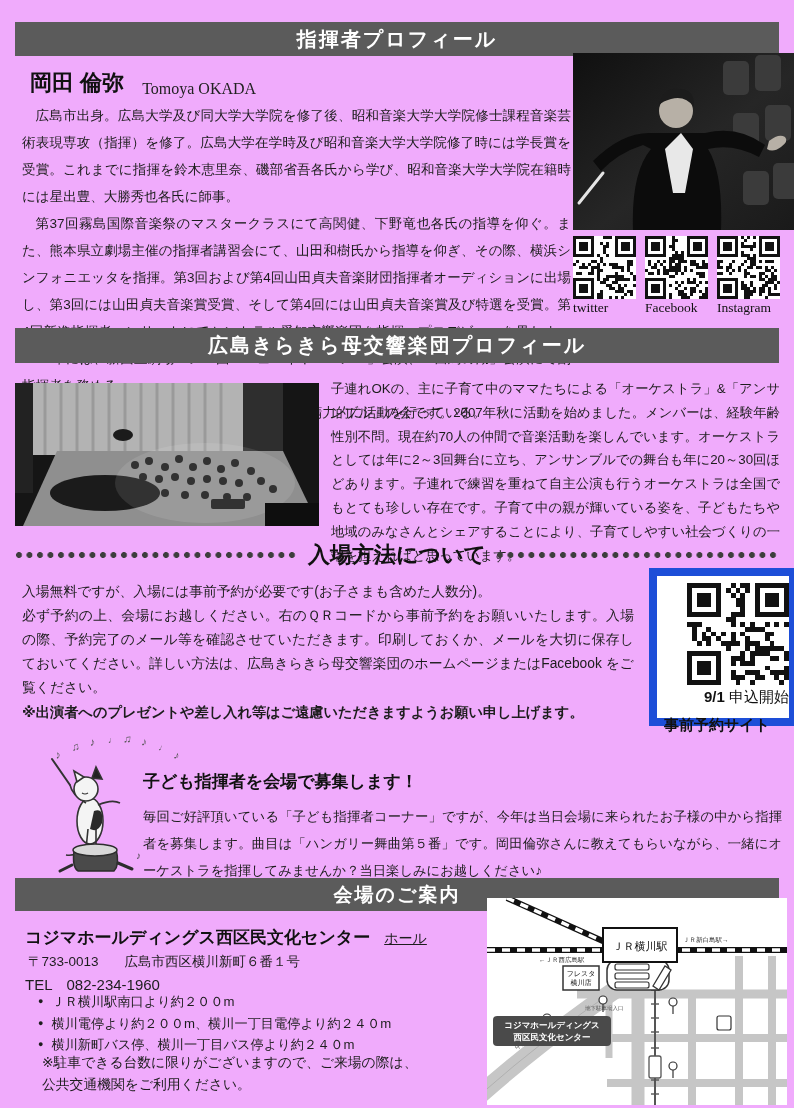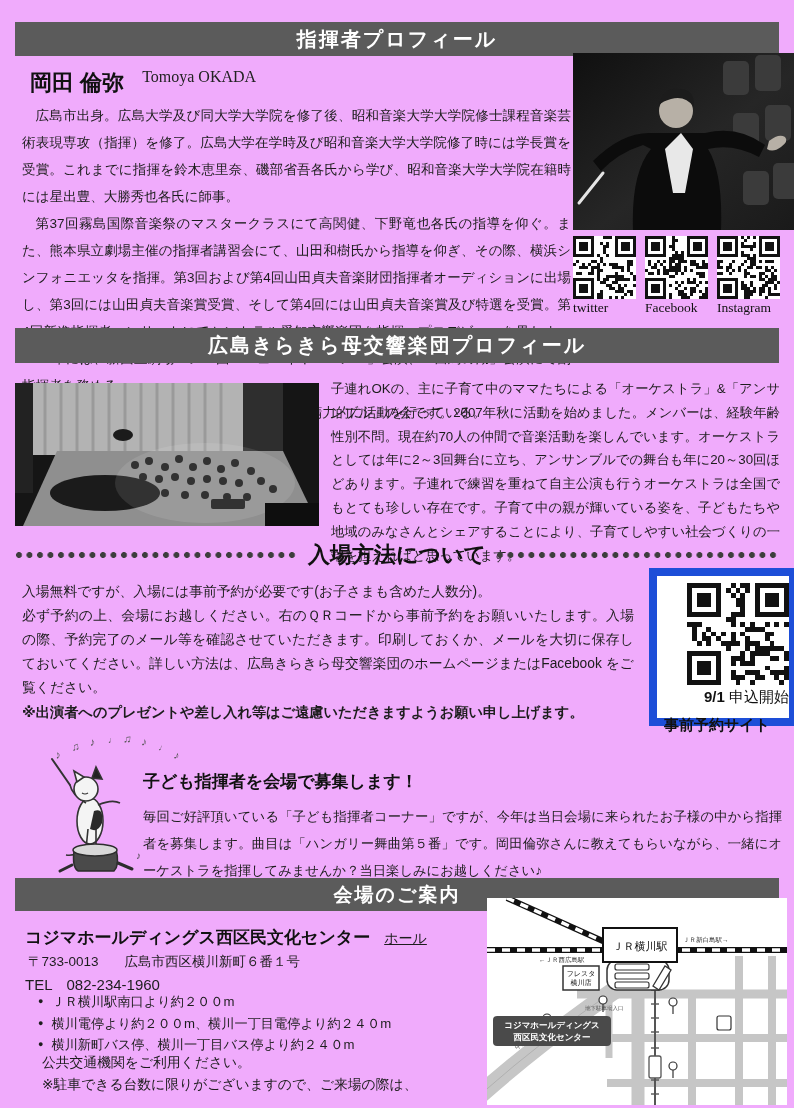--- a/index.html
+++ b/index.html
@@ -4,21 +4,21 @@
 <style>
   html,body{margin:0;padding:0;background:#fff;}
   .page{position:relative;width:794px;height:1108px;background:#f0abfc;overflow:hidden;
         font-family:"Liberation Sans","DejaVu Sans",sans-serif;color:#1d1d1d;}
   .abs{position:absolute;}
   
   .bar{position:absolute;left:15px;width:764px;background:#5b5b5b;color:#fff;
        font-weight:bold;font-size:20px;letter-spacing:2px;text-align:center;
        display:flex;align-items:center;justify-content:center;}
   
-  .name-row{left:30px;top:68px;display:flex;align-items:flex-start;gap:18px;}
+  .name-row{left:30px;top:68px;display:flex;align-items:flex-end;gap:18px;}
   .name-ja{font-size:22px;font-weight:bold;color:#111;}
   .name-en{font-size:16px;font-family:"Liberation Serif","DejaVu Serif",serif;color:#222;}
   .bio{left:22px;top:102px;width:549px;font-size:13.5px;line-height:27px;text-align:justify;}
   .bio p{margin:0;text-indent:1em;}
   .photo-frame{overflow:hidden;}
   .qr{background:#fff;}
   .qr-label{position:absolute;width:63px;text-align:left;font-size:13.5px;
             font-family:"Liberation Serif","DejaVu Serif",serif;color:#111;}
   
   .orch-text{left:331px;top:377px;width:449px;font-size:13.3px;line-height:23.8px;text-align:justify;}
@@ -715,22 +715,22 @@
         <span class="b">●</span>
         <span>横川電停より約２００m、横川一丁目電停より約２４０m</span>
       </div>
     <div class="li">
         <span class="b">●</span>
         <span>横川新町バス停、横川一丁目バス停より約２４０m</span>
       </div>
   </div>
 
   <div class="abs parking">
+    <div>※駐車できる台数に限りがございますので、ご来場の際は、</div>
     <div>公共交通機関をご利用ください。</div>
-    <div>※駐車できる台数に限りがございますので、ご来場の際は、</div>
   </div>
 
   <div class="abs" style="left:487px;top:898px;width:300px;height:207px;">
     <svg width="300" height="207" viewBox="0 0 300 207">
       <rect width="300" height="207" fill="#ffffff"></rect>
 
       <path d="M -6 196 Q 60 138 128 92" stroke="#c6c6c6" stroke-width="18" fill="none"></path>
       <path d="M -6 196 Q 60 138 128 92" stroke="#8f8f8f" stroke-width="1" fill="none" opacity="0.4"></path>
 
       <g stroke="#c6c6c6">

